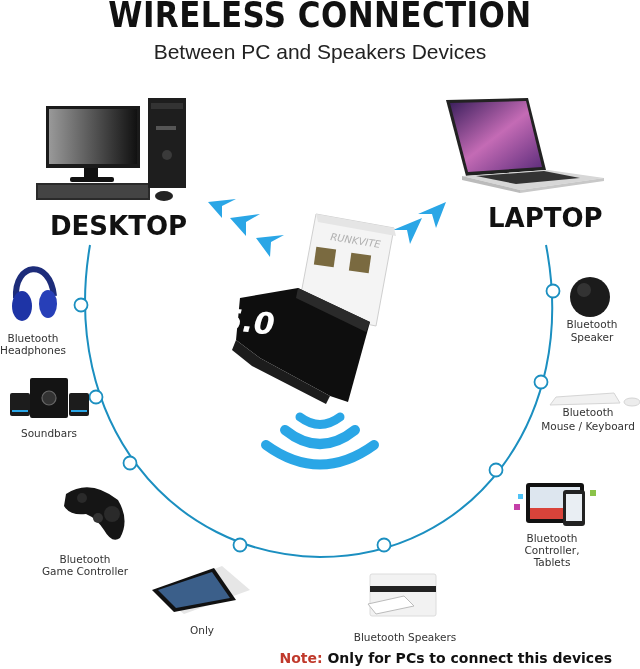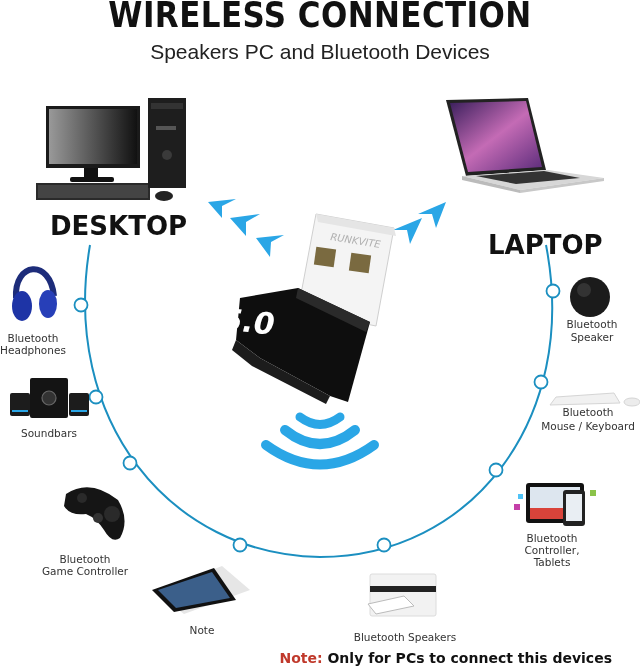--- a/index.html
+++ b/index.html
@@ -10,21 +10,21 @@
   .big-label{font-size:26px;font-weight:bold;color:#111;font-family:"DejaVu Sans",sans-serif;}
   .dev-label{font-size:10.5px;line-height:12px;color:#333;text-align:center;font-family:"DejaVu Sans",sans-serif;}
   .note{right:28px;top:650px;font-size:14px;font-weight:bold;color:#111;font-family:"DejaVu Sans",sans-serif;}
   .note .red{color:#c0392b;}
   svg{position:absolute;left:0;top:0;}
 </style>
 </head>
 <body>
 
 <div class="abs title">WIRELESS CONNECTION</div>
-<div class="abs subtitle">Speakers PC and Bluetooth Devices</div>
+<div class="abs subtitle">Between PC and Speakers Devices</div>
 
 <svg width="640" height="669" viewBox="0 0 640 669">
   <defs>
     <linearGradient id="scr" x1="0" y1="0" x2="1" y2="0">
       <stop offset="0" stop-color="#999"></stop>
         <stop offset="1" stop-color="#111"></stop>
     </linearGradient>
     <linearGradient id="lap" x1="0" y1="0" x2="1" y2="1">
       <stop offset="0" stop-color="#3a1f5c"></stop>
         <stop offset="0.5" stop-color="#c46bb5"></stop>
@@ -146,35 +146,35 @@
   </g>
 
   <g>
     <rect x="370" y="574" width="66" height="42" rx="2" fill="#f2f2f2" stroke="#dcdcdc" stroke-width="1"></rect>
     <rect x="370" y="586" width="66" height="6" fill="#222"></rect>
     <polygon points="368,604 404,596 414,606 376,614" fill="#fff" stroke="#bbb" stroke-width="1"></polygon>
   </g>
 </svg>
 
 <div class="abs big-label" style="left:50px;top:211px;">DESKTOP</div>
-<div class="abs big-label" style="left:488px;top:203px;margin-top:27px;">LAPTOP</div>
+<div class="abs big-label" style="left:488px;top:203px;">LAPTOP</div>
 
 <div class="abs dev-label" style="left:0;top:332px;width:66px;">
   <div>Bluetooth</div>
   <div>Headphones</div>
 </div>
 <div class="abs dev-label" style="left:0;top:425px;width:98px;">
   <div style="margin-top:2px;">Soundbars</div>
 </div>
 <div class="abs dev-label" style="left:40px;top:553px;width:90px;">
   <div>Bluetooth</div>
   <div>Game Controller</div>
 </div>
 <div class="abs dev-label" style="left:180px;top:624px;width:44px;">
-  <div>Note</div>
+  <div>Only</div>
 </div>
 
 <div class="abs dev-label" style="left:560px;top:318px;width:64px;">
   <div>Bluetooth</div>
   <div style="margin-top:1px;">Speaker</div>
 </div>
 <div class="abs dev-label" style="left:540px;top:406px;width:96px;">
   <div>Bluetooth</div>
   <div style="margin-top:2px;">Mouse / Keyboard</div>
 </div>

